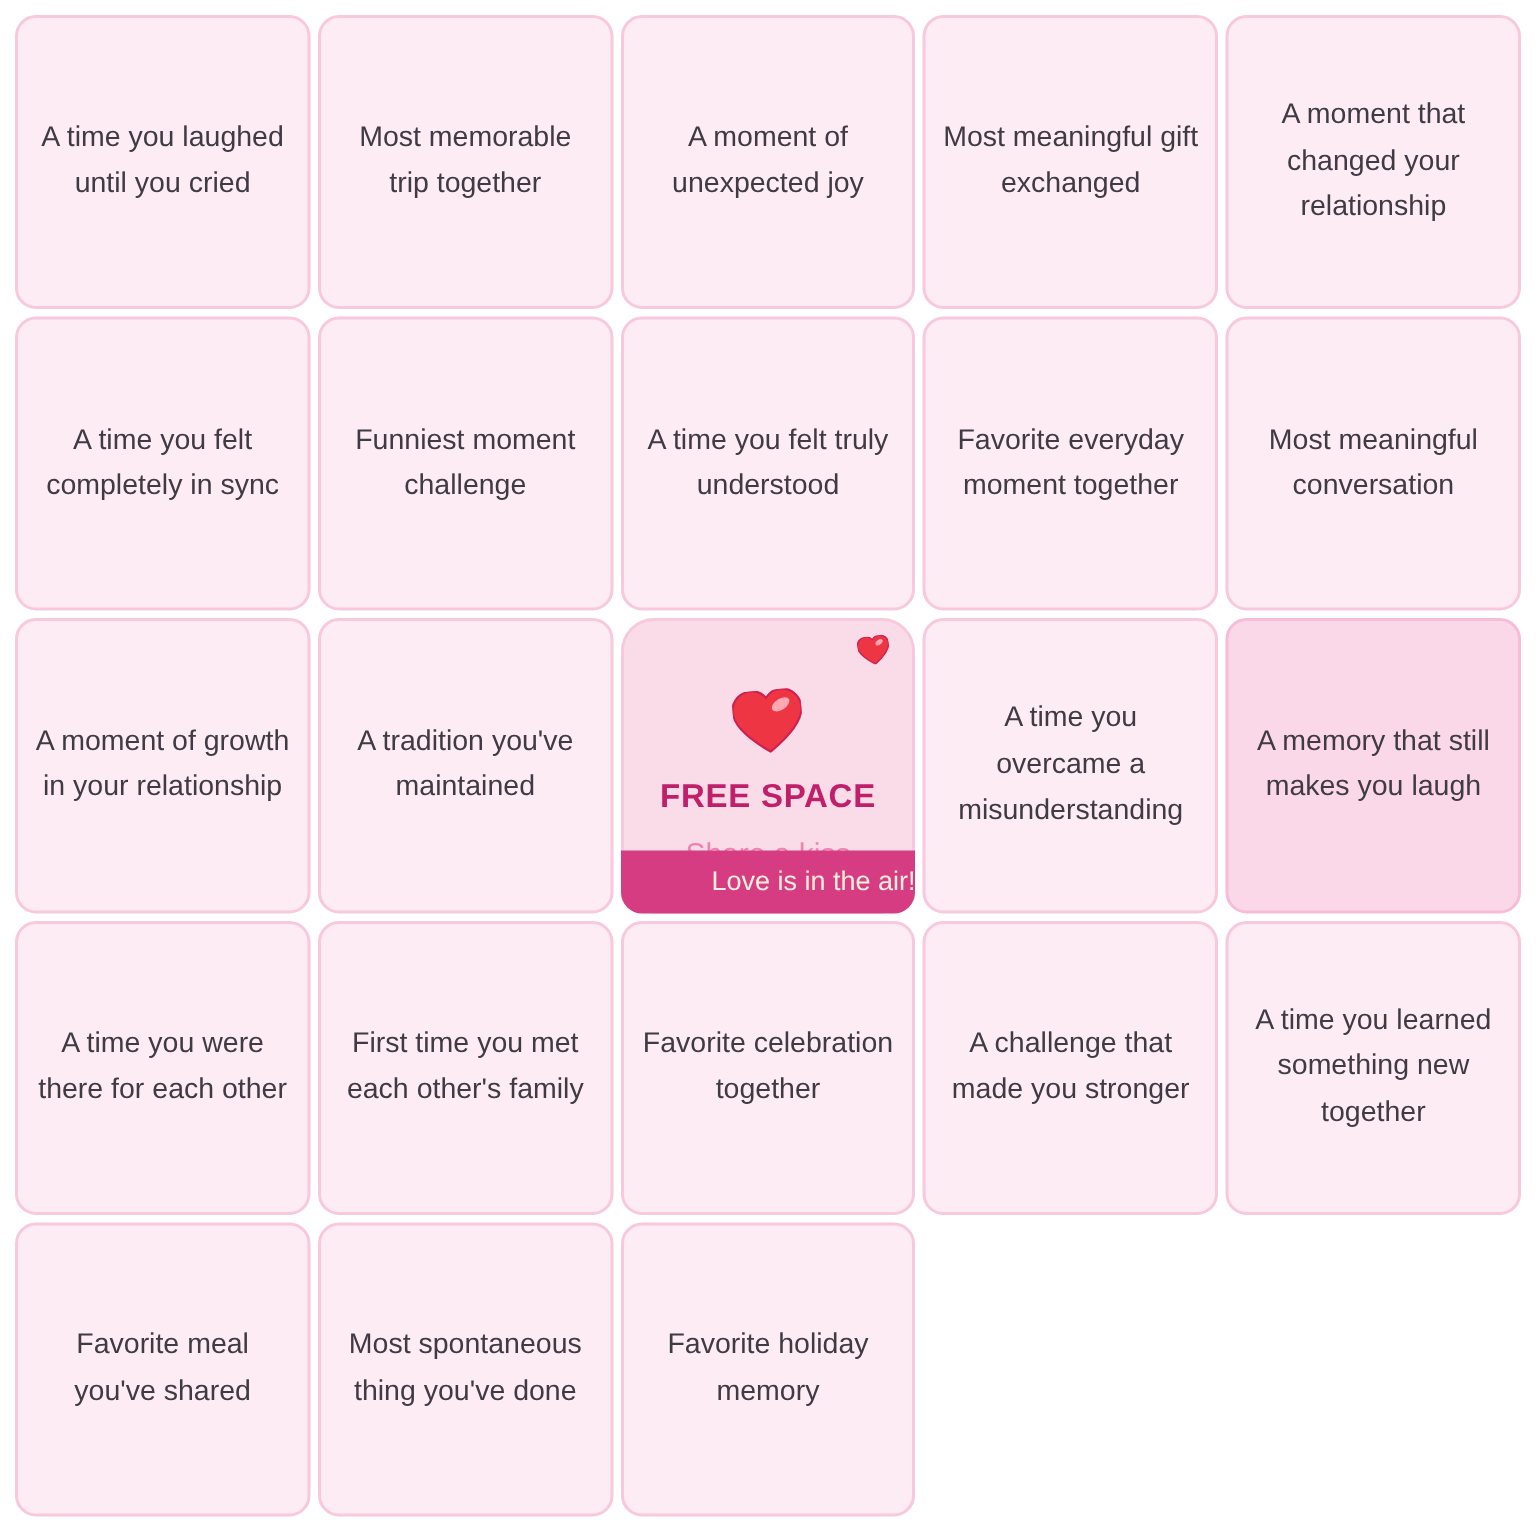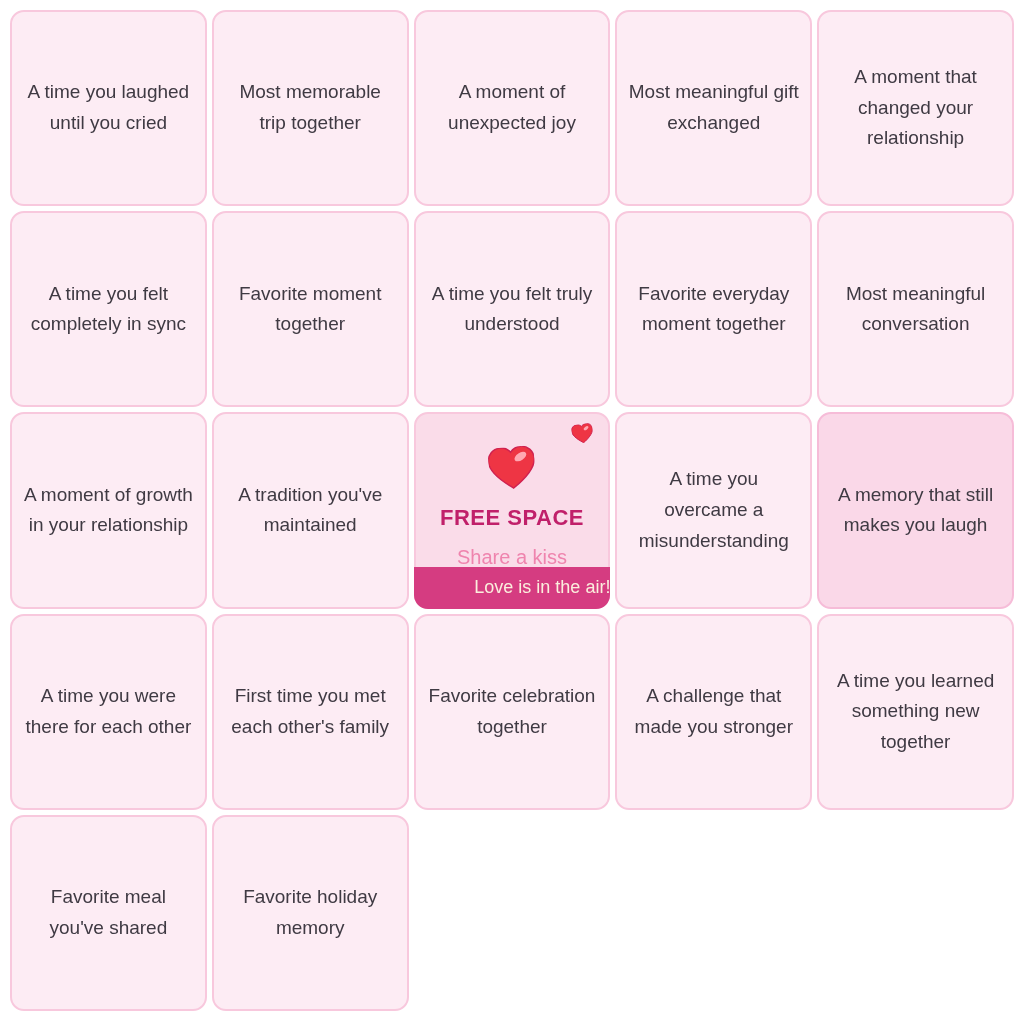--- a/index.html
+++ b/index.html
@@ -29,23 +29,24 @@
     color: #3f3a43;
     cursor: pointer;
   }
   .cell--highlight {
     background: #fad8e8;
     border-color: #f6bcd8;
   }
   .cell--free {
     position: relative;
     background: #fadce9;
-    padding: 0;
+    padding: 13px;
     flex-direction: column;
     justify-content: flex-start;
+    border-radius: 22px;
   }
   .heart { display: inline-block; line-height: 0; }
   .heart--small {
     position: absolute;
     top: 10px;
     right: 15px;
     width: 21px;
     transform: rotate(-8deg);
   }
   .heart--big {
@@ -99,21 +100,21 @@
       <span>Most meaningful gift exchanged</span>
     </div>
   <div class="cell">
       <span>A moment that changed your relationship</span>
     </div>
 
   <div class="cell">
       <span>A time you felt completely in sync</span>
     </div>
   <div class="cell">
-      <span>Favorite moment together</span>
+      <span>Funniest moment challenge</span>
     </div>
   <div class="cell">
       <span>A time you felt truly understood</span>
     </div>
   <div class="cell">
       <span>Favorite everyday moment together</span>
     </div>
   <div class="cell">
       <span>Most meaningful conversation</span>
     </div>
@@ -165,16 +166,19 @@
       <span>A challenge that made you stronger</span>
     </div>
 
   <div class="cell">
       <span>A time you learned something new together</span>
     </div>
   <div class="cell">
       <span>Favorite meal you've shared</span>
     </div>
   <div class="cell">
+      <span>Most spontaneous thing you've done</span>
+    </div>
+  <div class="cell">
       <span>Favorite holiday memory</span>
     </div>
 
 </div>
 
 </body></html>

